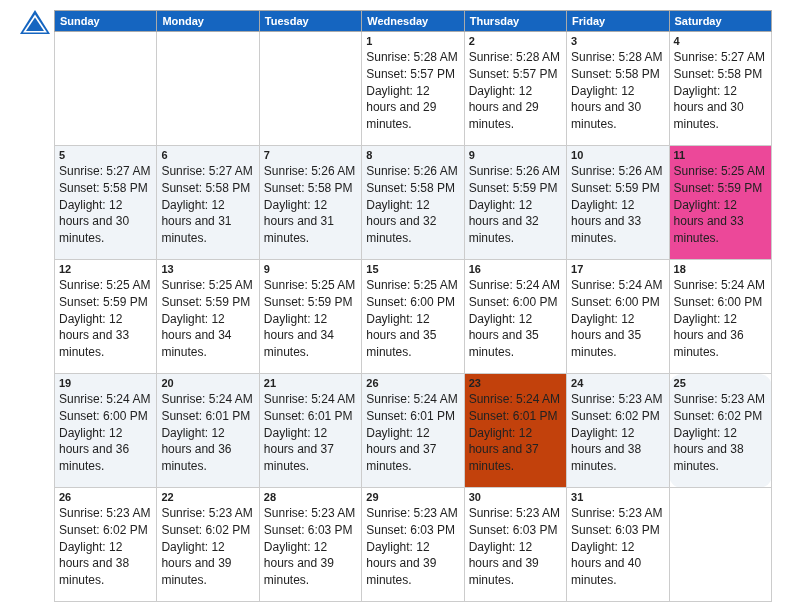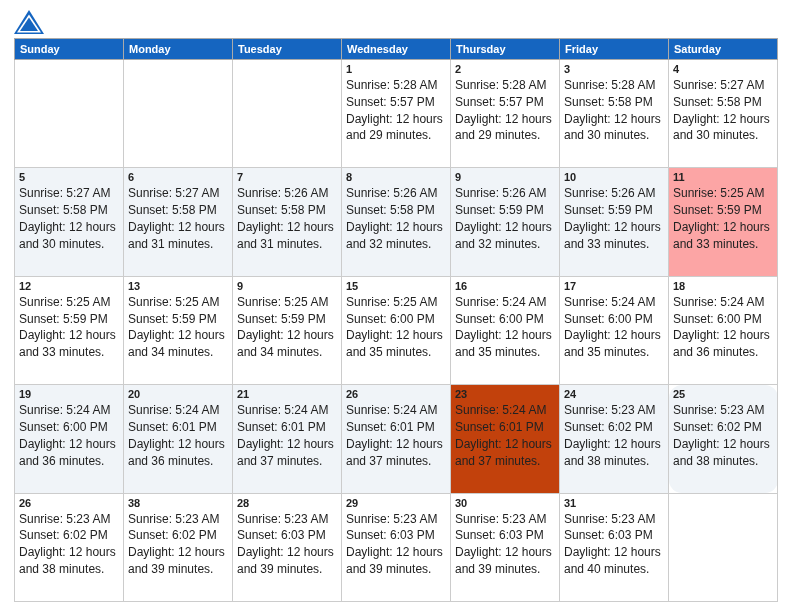--- a/index.html
+++ b/index.html
@@ -6,23 +6,23 @@
     body {
       font-family: Arial, sans-serif;
       background: #fff;
       width: 792px;
       height: 612px;
       overflow: hidden;
     }
     .page {
       width: 792px;
       height: 612px;
-      padding: 10px 14px;
+      padding: 10px 20px;
       display: flex;
-      flex-direction: column;
+      flex-direction: row;
     }
     .header {
       display: flex;
       align-items: flex-start;
       justify-content: space-between;
       margin-bottom: 4px;
     }
     .logo {
       display: flex;
       align-items: center;
@@ -171,21 +171,21 @@
             <div class="day-info">Sunrise: 5:26 AM<br>Sunset: 5:58 PM<br>Daylight: 12 hours and 32 minutes.</div>
           </td>
           <td style="background: rgb(240, 244, 248);">
             <span class="day-number">9</span>
             <div class="day-info">Sunrise: 5:26 AM<br>Sunset: 5:59 PM<br>Daylight: 12 hours and 32 minutes.</div>
           </td>
           <td style="background: rgb(240, 244, 248);">
             <span class="day-number">10</span>
             <div class="day-info">Sunrise: 5:26 AM<br>Sunset: 5:59 PM<br>Daylight: 12 hours and 33 minutes.</div>
           </td>
-          <td style="background: #fca5a5;">
+          <td style="background: #ec4899;">
             <span class="day-number">11</span>
             <div class="day-info">Sunrise: 5:25 AM<br>Sunset: 5:59 PM<br>Daylight: 12 hours and 33 minutes.</div>
           </td>
         </tr>
         <tr>
           <td>
             <span class="day-number">12</span>
             <div class="day-info">Sunrise: 5:25 AM<br>Sunset: 5:59 PM<br>Daylight: 12 hours and 33 minutes.</div>
           </td>
           <td>
@@ -242,21 +242,21 @@
             <span class="day-number">25</span>
             <div class="day-info">Sunrise: 5:23 AM<br>Sunset: 6:02 PM<br>Daylight: 12 hours and 38 minutes.</div>
           </td>
         </tr>
         <tr>
           <td>
             <span class="day-number">26</span>
             <div class="day-info">Sunrise: 5:23 AM<br>Sunset: 6:02 PM<br>Daylight: 12 hours and 38 minutes.</div>
           </td>
           <td>
-            <span class="day-number">38</span>
+            <span class="day-number">22</span>
             <div class="day-info">Sunrise: 5:23 AM<br>Sunset: 6:02 PM<br>Daylight: 12 hours and 39 minutes.</div>
           </td>
           <td>
             <span class="day-number">28</span>
             <div class="day-info">Sunrise: 5:23 AM<br>Sunset: 6:03 PM<br>Daylight: 12 hours and 39 minutes.</div>
           </td>
           <td>
             <span class="day-number">29</span>
             <div class="day-info">Sunrise: 5:23 AM<br>Sunset: 6:03 PM<br>Daylight: 12 hours and 39 minutes.</div>
           </td>

